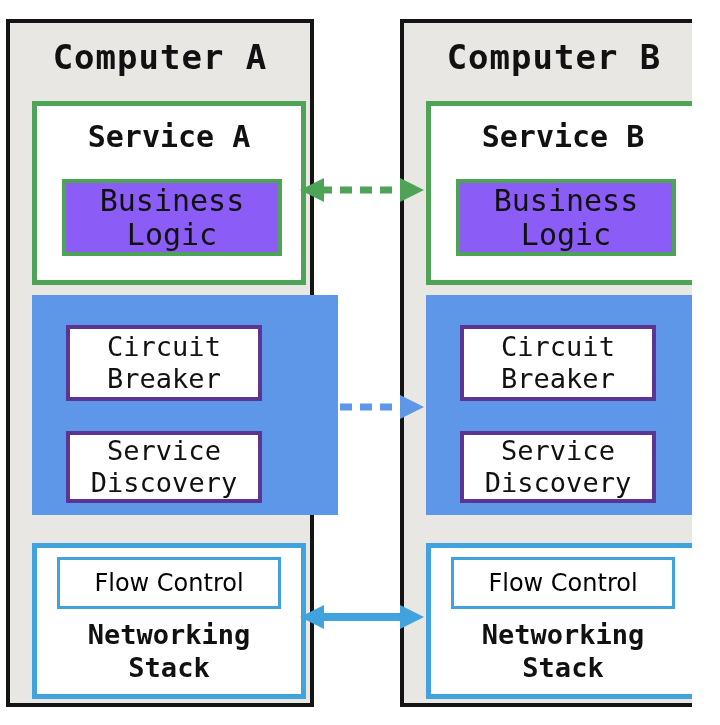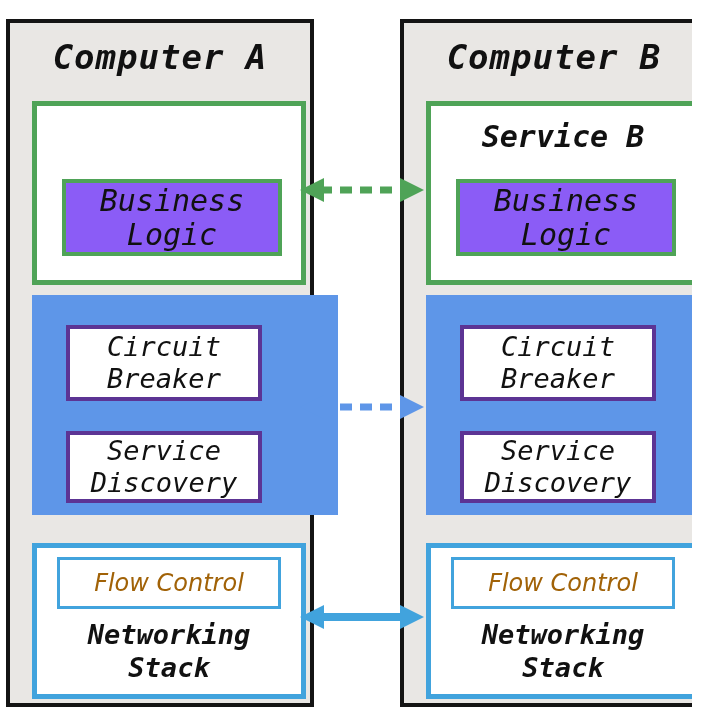--- a/index.html
+++ b/index.html
@@ -4,21 +4,20 @@
 <style>
   html, body { margin: 0; padding: 0; background: #ffffff; }
   .canvas {
     position: relative;
     width: 692px;
     height: 725px;
     background: #ffffff;
     overflow: hidden;
     font-family: "DejaVu Sans Mono", "Liberation Mono", monospace;
     color: #111;
-    font-style: italic;
   }
   .computer {
     position: absolute;
     top: 19px;
     width: 308px;
     height: 688px;
     background: #e9e7e4;
     border: 4px solid #141414;
     box-sizing: border-box;
   }
@@ -96,21 +95,21 @@
     position: absolute;
     left: 20px; top: 9px;
     width: 224px; height: 52px;
     border: 3px solid #41a3dd;
     box-sizing: border-box;
     display: flex;
     align-items: center;
     justify-content: center;
     font-family: "DejaVu Sans", "Liberation Sans", sans-serif;
     font-size: 24px;
-    color: #a16207;
+    color: #000000;
   }
   .net-label {
     position: absolute;
     top: 70px; left: 0; right: 0;
     text-align: center;
     font-size: 27px;
     line-height: 33px;
     font-weight: bold;
   }
   .net-label span { display: inline-block; max-width: 200px; }
@@ -134,20 +133,21 @@
 </style>
 </head>
 <body>
 
 <div class="canvas">
 
   <section class="computer computer-a">
     <div class="computer-title">Computer A</div>
 
     <div class="service-box">
+      <div class="service-title">Service A</div>
       <div class="logic-box">
         <span class="wrap-narrow">Business Logic</span>
       </div>
     </div>
 
     <div class="middleware-box">
       <div class="mw-item mw-cb">
         <span class="wrap-narrow">Circuit Breaker</span>
       </div>
       <div class="mw-item mw-sd">

